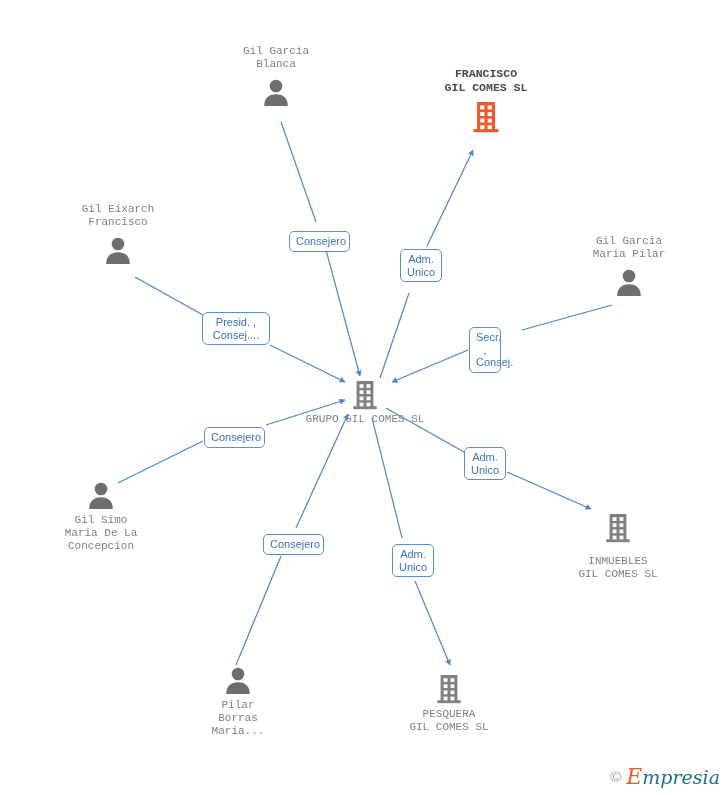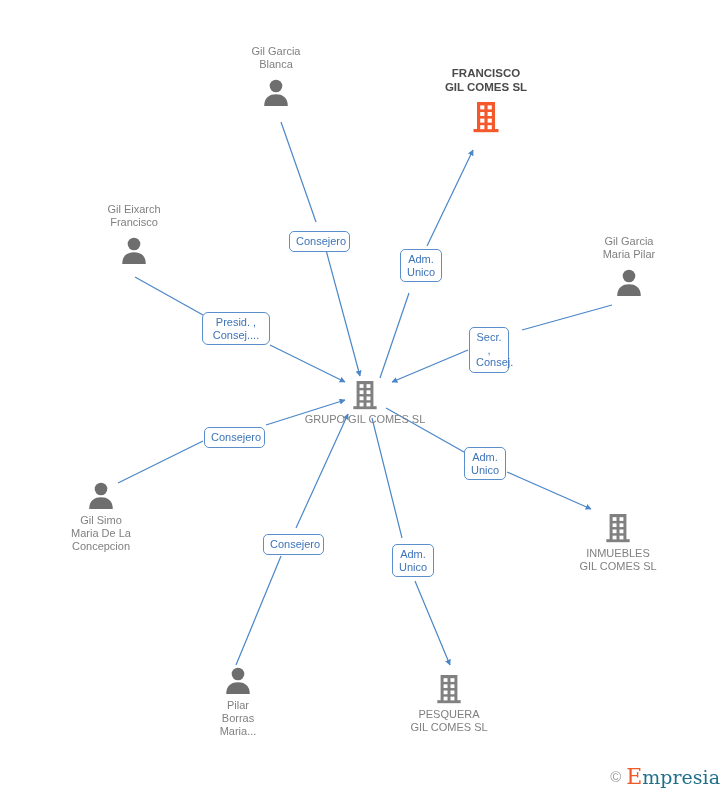--- a/index.html
+++ b/index.html
@@ -14,20 +14,21 @@
   #graph{position:absolute;left:0;top:0;width:728px;height:795px;}
   svg.edges{position:absolute;left:0;top:0;width:728px;height:795px;pointer-events:none;}
 
   .node{position:absolute;text-align:center;}
   .node .label{
     color:#808080;
     font-size:11px;
     line-height:13px;
     white-space:pre-line;
     letter-spacing:0px;
+    font-family:Liberation Mono, monospace;
   }
   .node.company .label{ color:#808080; }
   .node.highlight .label{
     color:#4a4a4a;
     font-weight:bold;
     font-size:11.5px;
     line-height:13.5px;
   }
   .icon-wrap{display:flex;justify-content:center;align-items:center;}
 
@@ -48,20 +49,21 @@
   .watermark{
     position:absolute;
     right:8px;bottom:6px;
     display:flex;align-items:center;gap:5px;
     font-size:17px;
     user-select:none;
   }
   .watermark .cmark{color:#9a9a9a;font-size:15px;}
   .watermark .wname{
     font-family:"DejaVu Serif", serif;
+    font-style:italic;
     color:#1f6f8b;
     font-size:19px;
     letter-spacing:0px;
   }
   .watermark .wname .w1{color:#f05a28;font-size:22px;}
 </style>
 </head>
 <body>
 
 <div id="graph">
@@ -137,21 +139,21 @@
         <rect x="9.2" y="11" width="4.2" height="4" fill="#ffffff"></rect>
         <rect x="16.6" y="11" width="4.2" height="4" fill="#ffffff"></rect>
         <rect x="9.2" y="17.6" width="4.2" height="4" fill="#ffffff"></rect>
         <rect x="16.6" y="17.6" width="4.2" height="4" fill="#ffffff"></rect>
         <rect x="9.2" y="24.2" width="4.2" height="4" fill="#ffffff"></rect>
         <rect x="16.6" y="24.2" width="4.2" height="4" fill="#ffffff"></rect>
       </svg>
     </div>
   </div>
 
-  <div class="node person" style="left:64px;top:203px;width:140px;">
+  <div class="node person" style="left:48px;top:203px;width:140px;">
     <div class="label">Gil Eixarch
 Francisco</div>
     <div class="icon-wrap" style="margin-top:6px;">
       <svg width="30" height="30" viewBox="0 0 30 30">
         <circle cx="15" cy="9" r="6.3" fill="#6e6e6e"></circle>
         <path d="M3.2 29 C3.2 20.3 8.6 17.2 15 17.2 C21.4 17.2 26.8 20.3 26.8 29 Z" fill="#6e6e6e"></path>
       </svg>
     </div>
   </div>
 
@@ -204,21 +206,21 @@
         <rect x="9.2" y="4.4" width="4.2" height="4" fill="#ffffff"></rect>
         <rect x="16.6" y="4.4" width="4.2" height="4" fill="#ffffff"></rect>
         <rect x="9.2" y="11" width="4.2" height="4" fill="#ffffff"></rect>
         <rect x="16.6" y="11" width="4.2" height="4" fill="#ffffff"></rect>
         <rect x="9.2" y="17.6" width="4.2" height="4" fill="#ffffff"></rect>
         <rect x="16.6" y="17.6" width="4.2" height="4" fill="#ffffff"></rect>
         <rect x="9.2" y="24.2" width="4.2" height="4" fill="#ffffff"></rect>
         <rect x="16.6" y="24.2" width="4.2" height="4" fill="#ffffff"></rect>
       </svg>
     </div>
-    <div class="label" style="margin-top:4px;">INMUEBLES
+    <div class="label" style="margin-top:12px;">INMUEBLES
 GIL COMES SL</div>
   </div>
 
   <div class="node person" style="left:168px;top:665px;width:140px;">
     <div class="icon-wrap">
       <svg width="30" height="30" viewBox="0 0 30 30">
         <circle cx="15" cy="9" r="6.3" fill="#6e6e6e"></circle>
         <path d="M3.2 29 C3.2 20.3 8.6 17.2 15 17.2 C21.4 17.2 26.8 20.3 26.8 29 Z" fill="#6e6e6e"></path>
       </svg>
     </div>
@@ -247,21 +249,21 @@
   </div>
 
   <div class="edge-label" style="left:289px;top:231px;width:61px;">Consejero</div>
 
   <div class="edge-label" style="left:400px;top:249px;width:42px;">Adm.
 Unico</div>
 
   <div class="edge-label" style="left:202px;top:312px;width:68px;border-radius:6px;">Presid. ,
 Consej....</div>
 
-  <div class="edge-label" style="left:469px;top:327px;width:40px;">Secr. ,
+  <div class="edge-label" style="left:469px;top:327px;width:32px;">Secr. ,
 Consej.</div>
 
   <div class="edge-label" style="left:204px;top:427px;width:61px;">Consejero</div>
 
   <div class="edge-label" style="left:464px;top:447px;width:42px;">Adm.
 Unico</div>
 
   <div class="edge-label" style="left:263px;top:534px;width:61px;">Consejero</div>
 
   <div class="edge-label" style="left:392px;top:544px;width:42px;">Adm.

